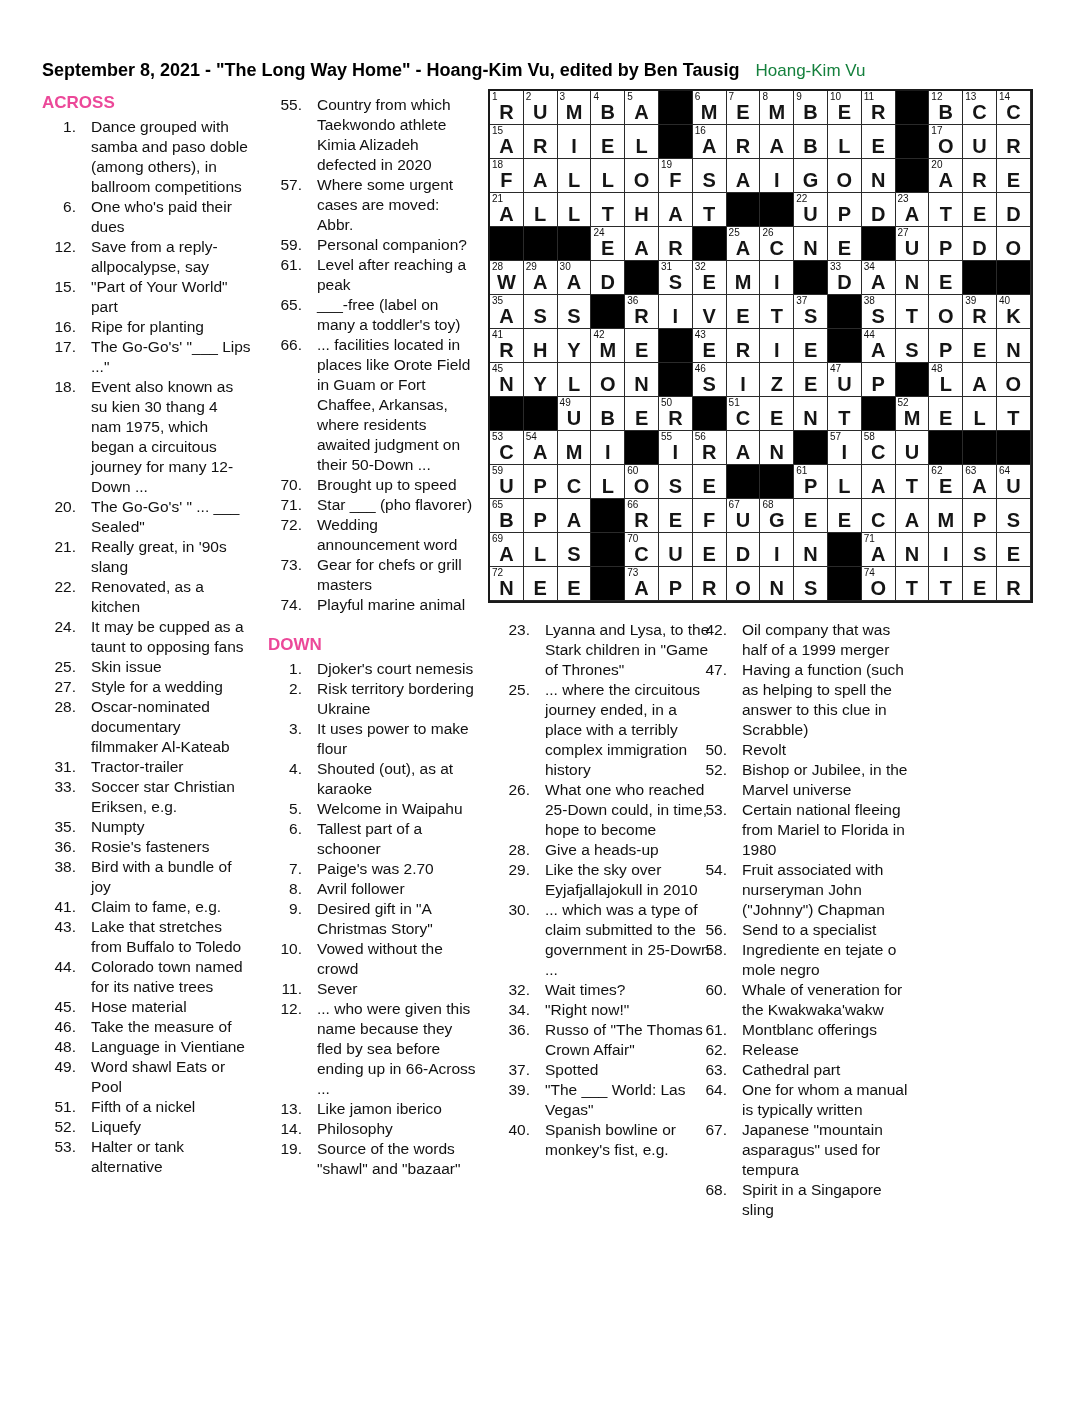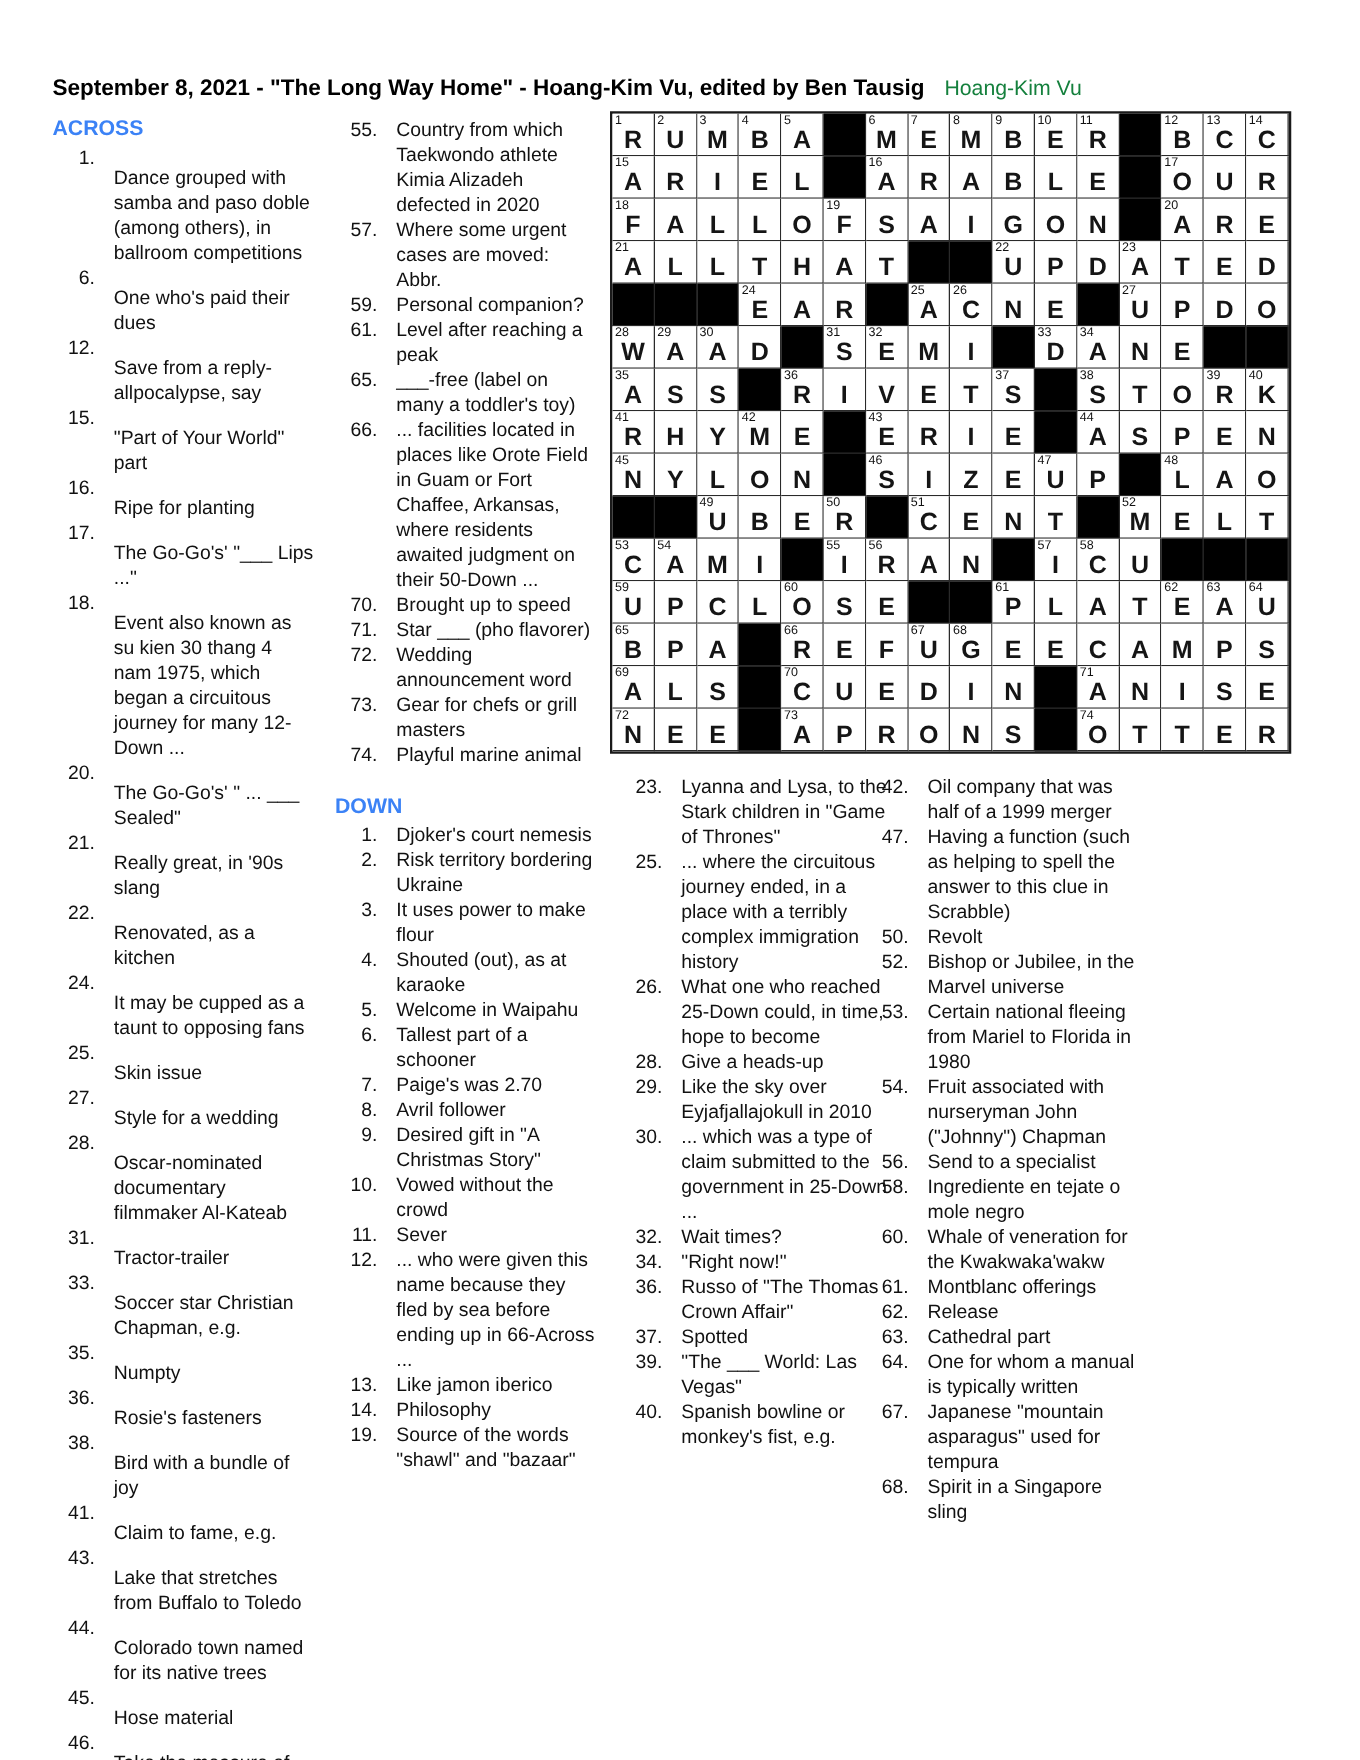--- a/index.html
+++ b/index.html
@@ -6,26 +6,26 @@
   #page{position:relative;width:1088px;height:1408px;background:#ffffff;overflow:hidden;
         font-family:"Liberation Sans","DejaVu Sans",sans-serif;color:#111;}
   .header{position:absolute;left:42px;top:60px;white-space:nowrap;}
   .title{font-size:18px;font-weight:bold;color:#000;}
   .byline{font-size:17px;font-weight:normal;margin-left:16px;color:#15803d;}
   .col{position:absolute;font-size:15.5px;line-height:20px;}
   .col1{left:42px;top:93px;width:230px;}
   .col2{left:268px;top:95px;width:214px;}
   .col3{left:496px;top:620px;width:226px;}
   .col4{left:693px;top:620px;width:240px;}
-  .sec-head{font-size:17px;font-weight:bold;color:#3b82f6;margin-bottom:4px;}
+  .sec-head{font-size:17px;font-weight:bold;color:#ec4899;margin-bottom:4px;}
   .down-head{margin-top:20px;}
   .clue{display:flex;align-items:flex-start;}
   .clue .n{flex:0 0 34px;text-align:right;}
   .clue .t{padding-left:15px;}
-  .col1 .clue .t{width:161px;margin-top:16px;}
+  .col1 .clue .t{width:161px;}
   .col2 .clue .t{width:161px;}
   .col3 .clue .t{width:172px;}
   .col4 .clue .t{width:172px;}
   .grid{position:absolute;left:488px;top:89px;display:grid;
         grid-template-columns:repeat(16,33.8px);grid-template-rows:repeat(15,34px);
         border:2px solid #1a1a1a;background:#fff;width:540.8px;height:510px;}
   .cell{position:relative;box-sizing:border-box;border-right:1px solid #2a2a2a;border-bottom:1px solid #2a2a2a;background:#fff;}
   .cell.black{background:#000;}
   .cell .num{position:absolute;top:0px;left:2px;font-size:10px;line-height:12px;color:#111;}
   .cell .ltr{position:absolute;left:0;right:0;bottom:1px;text-align:center;
@@ -98,21 +98,21 @@
         <div class="clue">
           <div class="n">28.</div>
           <div class="t">Oscar-nominated documentary filmmaker Al-Kateab</div>
         </div>
         <div class="clue">
           <div class="n">31.</div>
           <div class="t">Tractor-trailer</div>
         </div>
         <div class="clue">
           <div class="n">33.</div>
-          <div class="t">Soccer star Christian Chapman, e.g.</div>
+          <div class="t">Soccer star Christian Eriksen, e.g.</div>
         </div>
         <div class="clue">
           <div class="n">35.</div>
           <div class="t">Numpty</div>
         </div>
         <div class="clue">
           <div class="n">36.</div>
           <div class="t">Rosie's fasteners</div>
         </div>
         <div class="clue">

